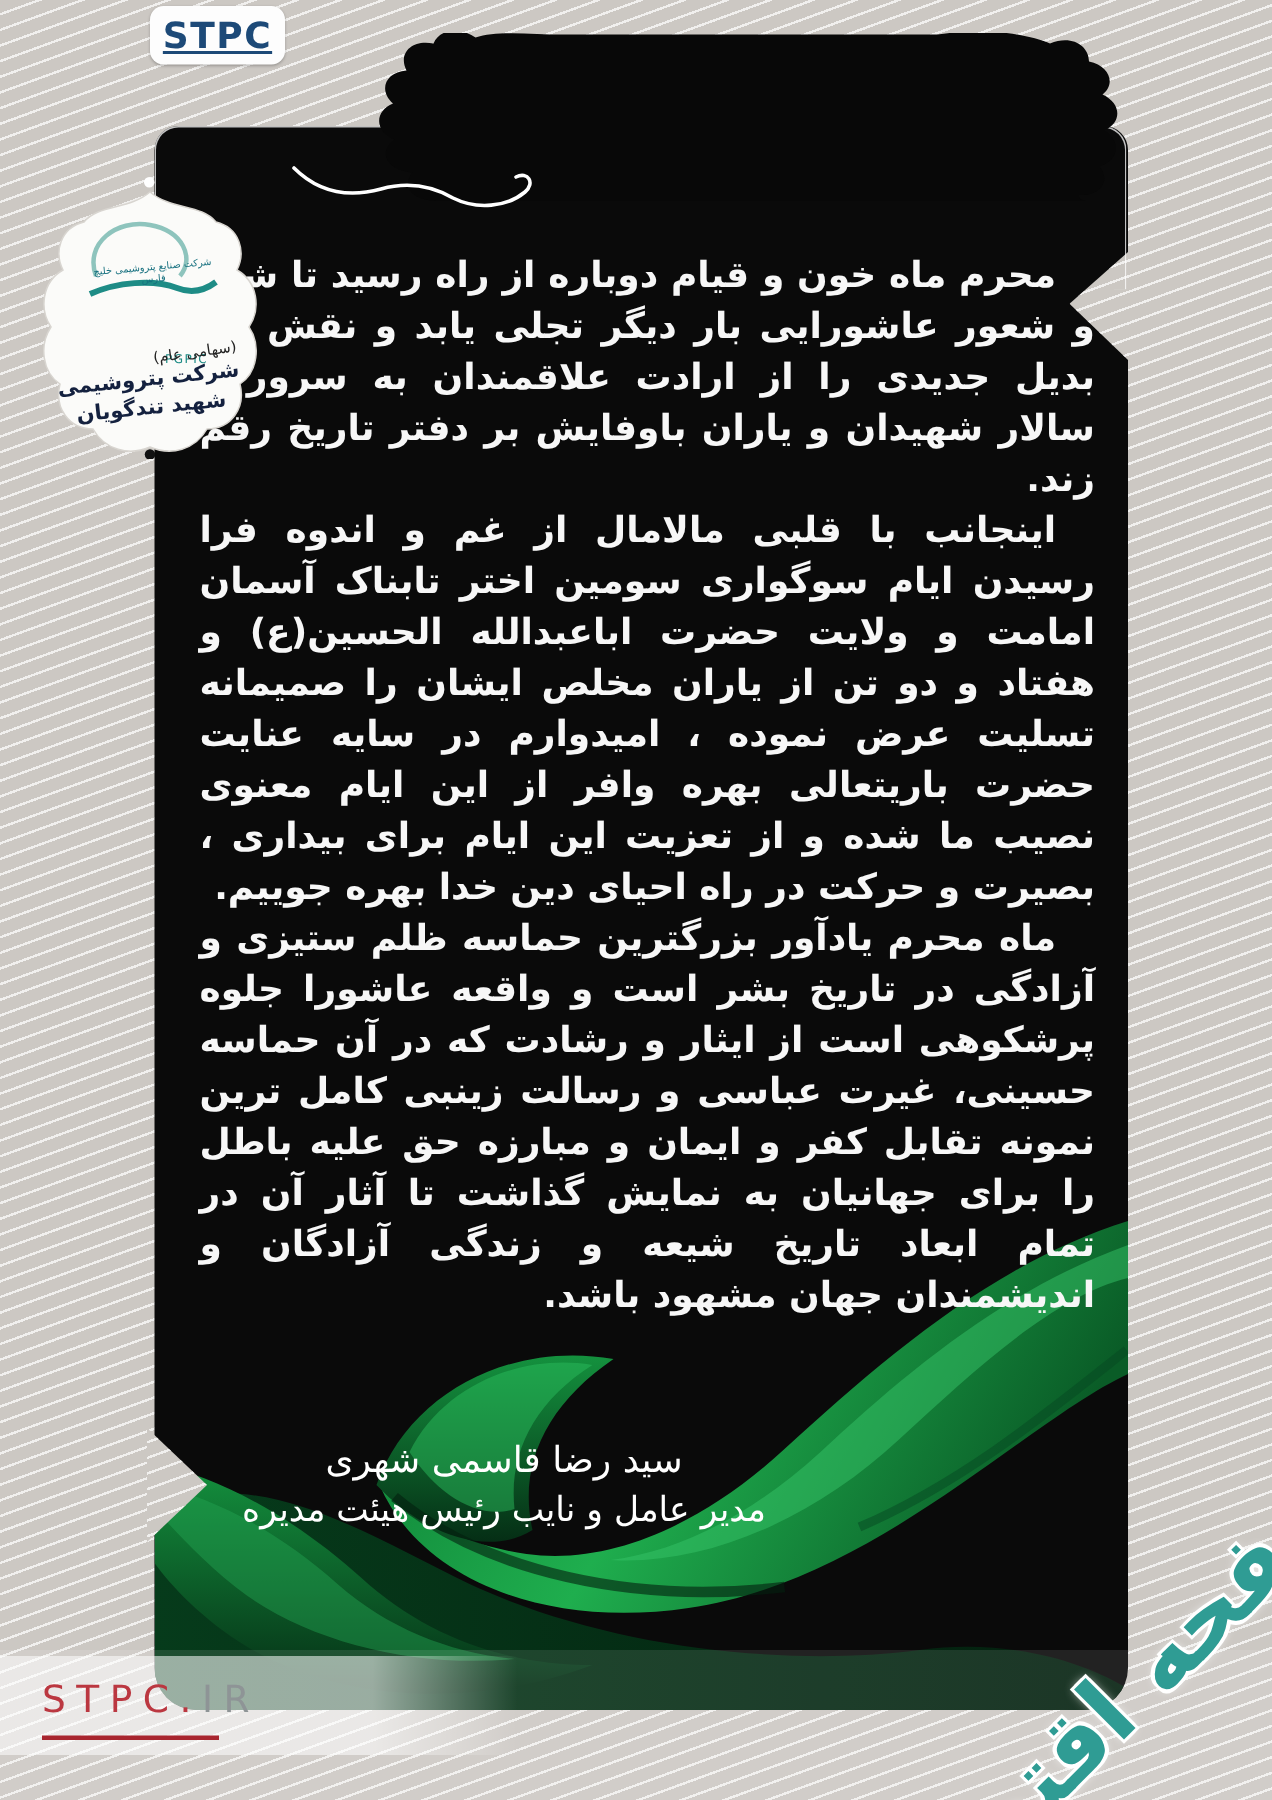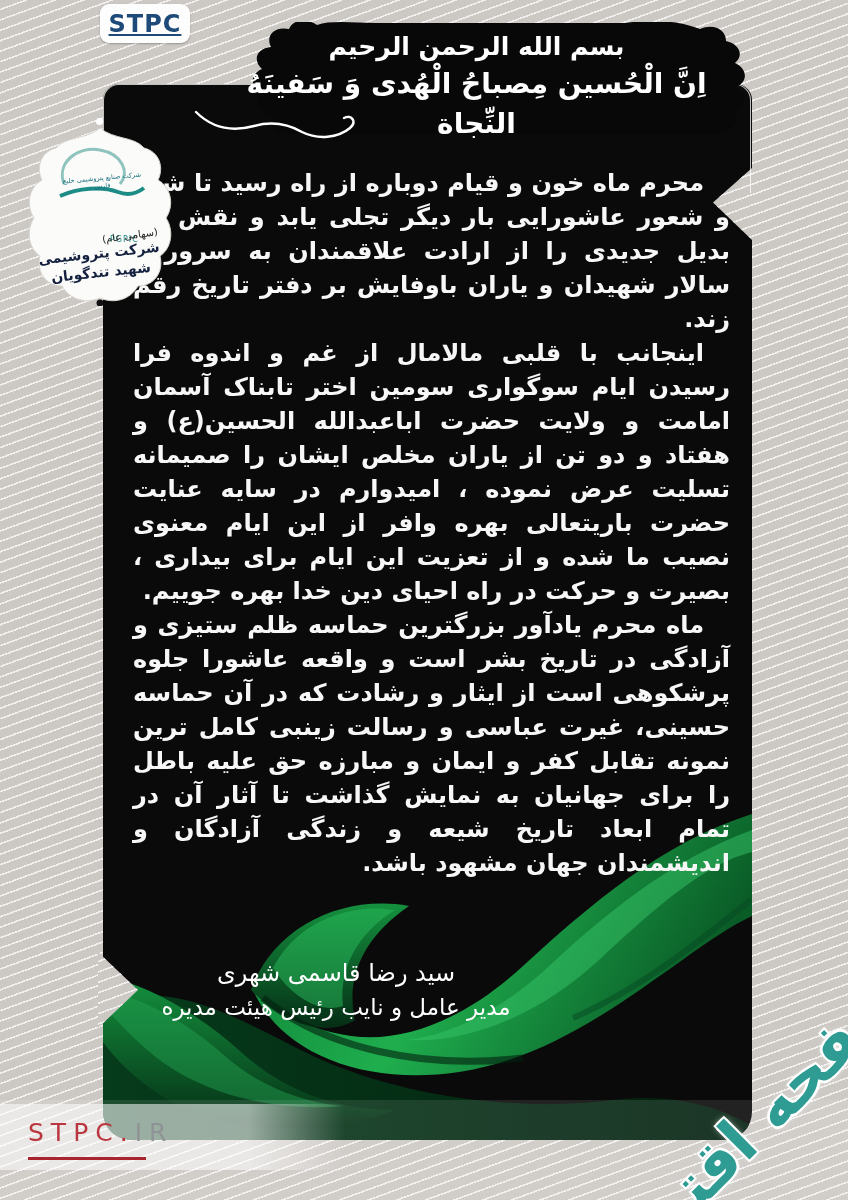--- a/index.html
+++ b/index.html
@@ -154,24 +154,20 @@
 
   <svg class="header-banner" viewBox="0 0 543 113">
     <path fill="#080808" d="M520,112 L92,112 C70,113 62,103 70,93 C52,91 47,79 58,71 C44,65 45,52 57,47
       C47,38 52,26 66,25 C60,13 70,4 84,7 C88,-3 102,-4 112,3 C126,-2 150,1 170,1 L420,1
       C455,-4 480,1 495,7 C509,1 521,8 521,19 C535,22 539,34 530,41 C543,47 543,60 531,65
       C543,72 541,85 528,89 C536,99 528,109 514,108 C514,111 518,112 520,112 Z"></path>
   </svg>
   <svg class="squiggle" viewBox="0 0 175 36">
     <path d="M4,6 C20,22 40,26 62,20 C80,15 96,18 110,26 C126,34 146,32 158,22 C165,16 160,8 152,12" stroke="#ffffff" stroke-width="2.4" fill="none" stroke-linecap="round"></path>
   </svg>
-  <div class="header-text">
-    <div class="l1">بسم الله الرحمن الرحیم</div>
-    <div class="l2">اِنَّ الْحُسین مِصباحُ الْهُدی وَ سَفینَهُ النِّجاة</div>
-  </div>
 
   <div class="medallion">
     <svg class="blob" width="148" height="180" viewBox="0 0 148 180">
       <path fill="#fbfbf9" stroke="#d8d5d0" stroke-width="1" d="M74,2 C88,14 108,10 118,22 C134,26 138,42 132,54 C146,62 148,80 140,92
            C148,104 146,122 134,130 C138,146 128,160 112,160 C104,174 88,178 74,172
            C60,178 44,174 36,160 C20,160 10,146 14,130 C2,122 0,104 8,92
            C0,80 2,62 16,54 C10,42 14,26 30,22 C40,10 60,14 74,2 Z"></path>
       <circle cx="74" cy="177" r="3.5" fill="#111"></circle>
       <g>
         <path d="M38,58 C30,36 52,20 74,24 C96,28 104,46 94,58" stroke="#8ec4bd" stroke-width="3" fill="none"></path>

